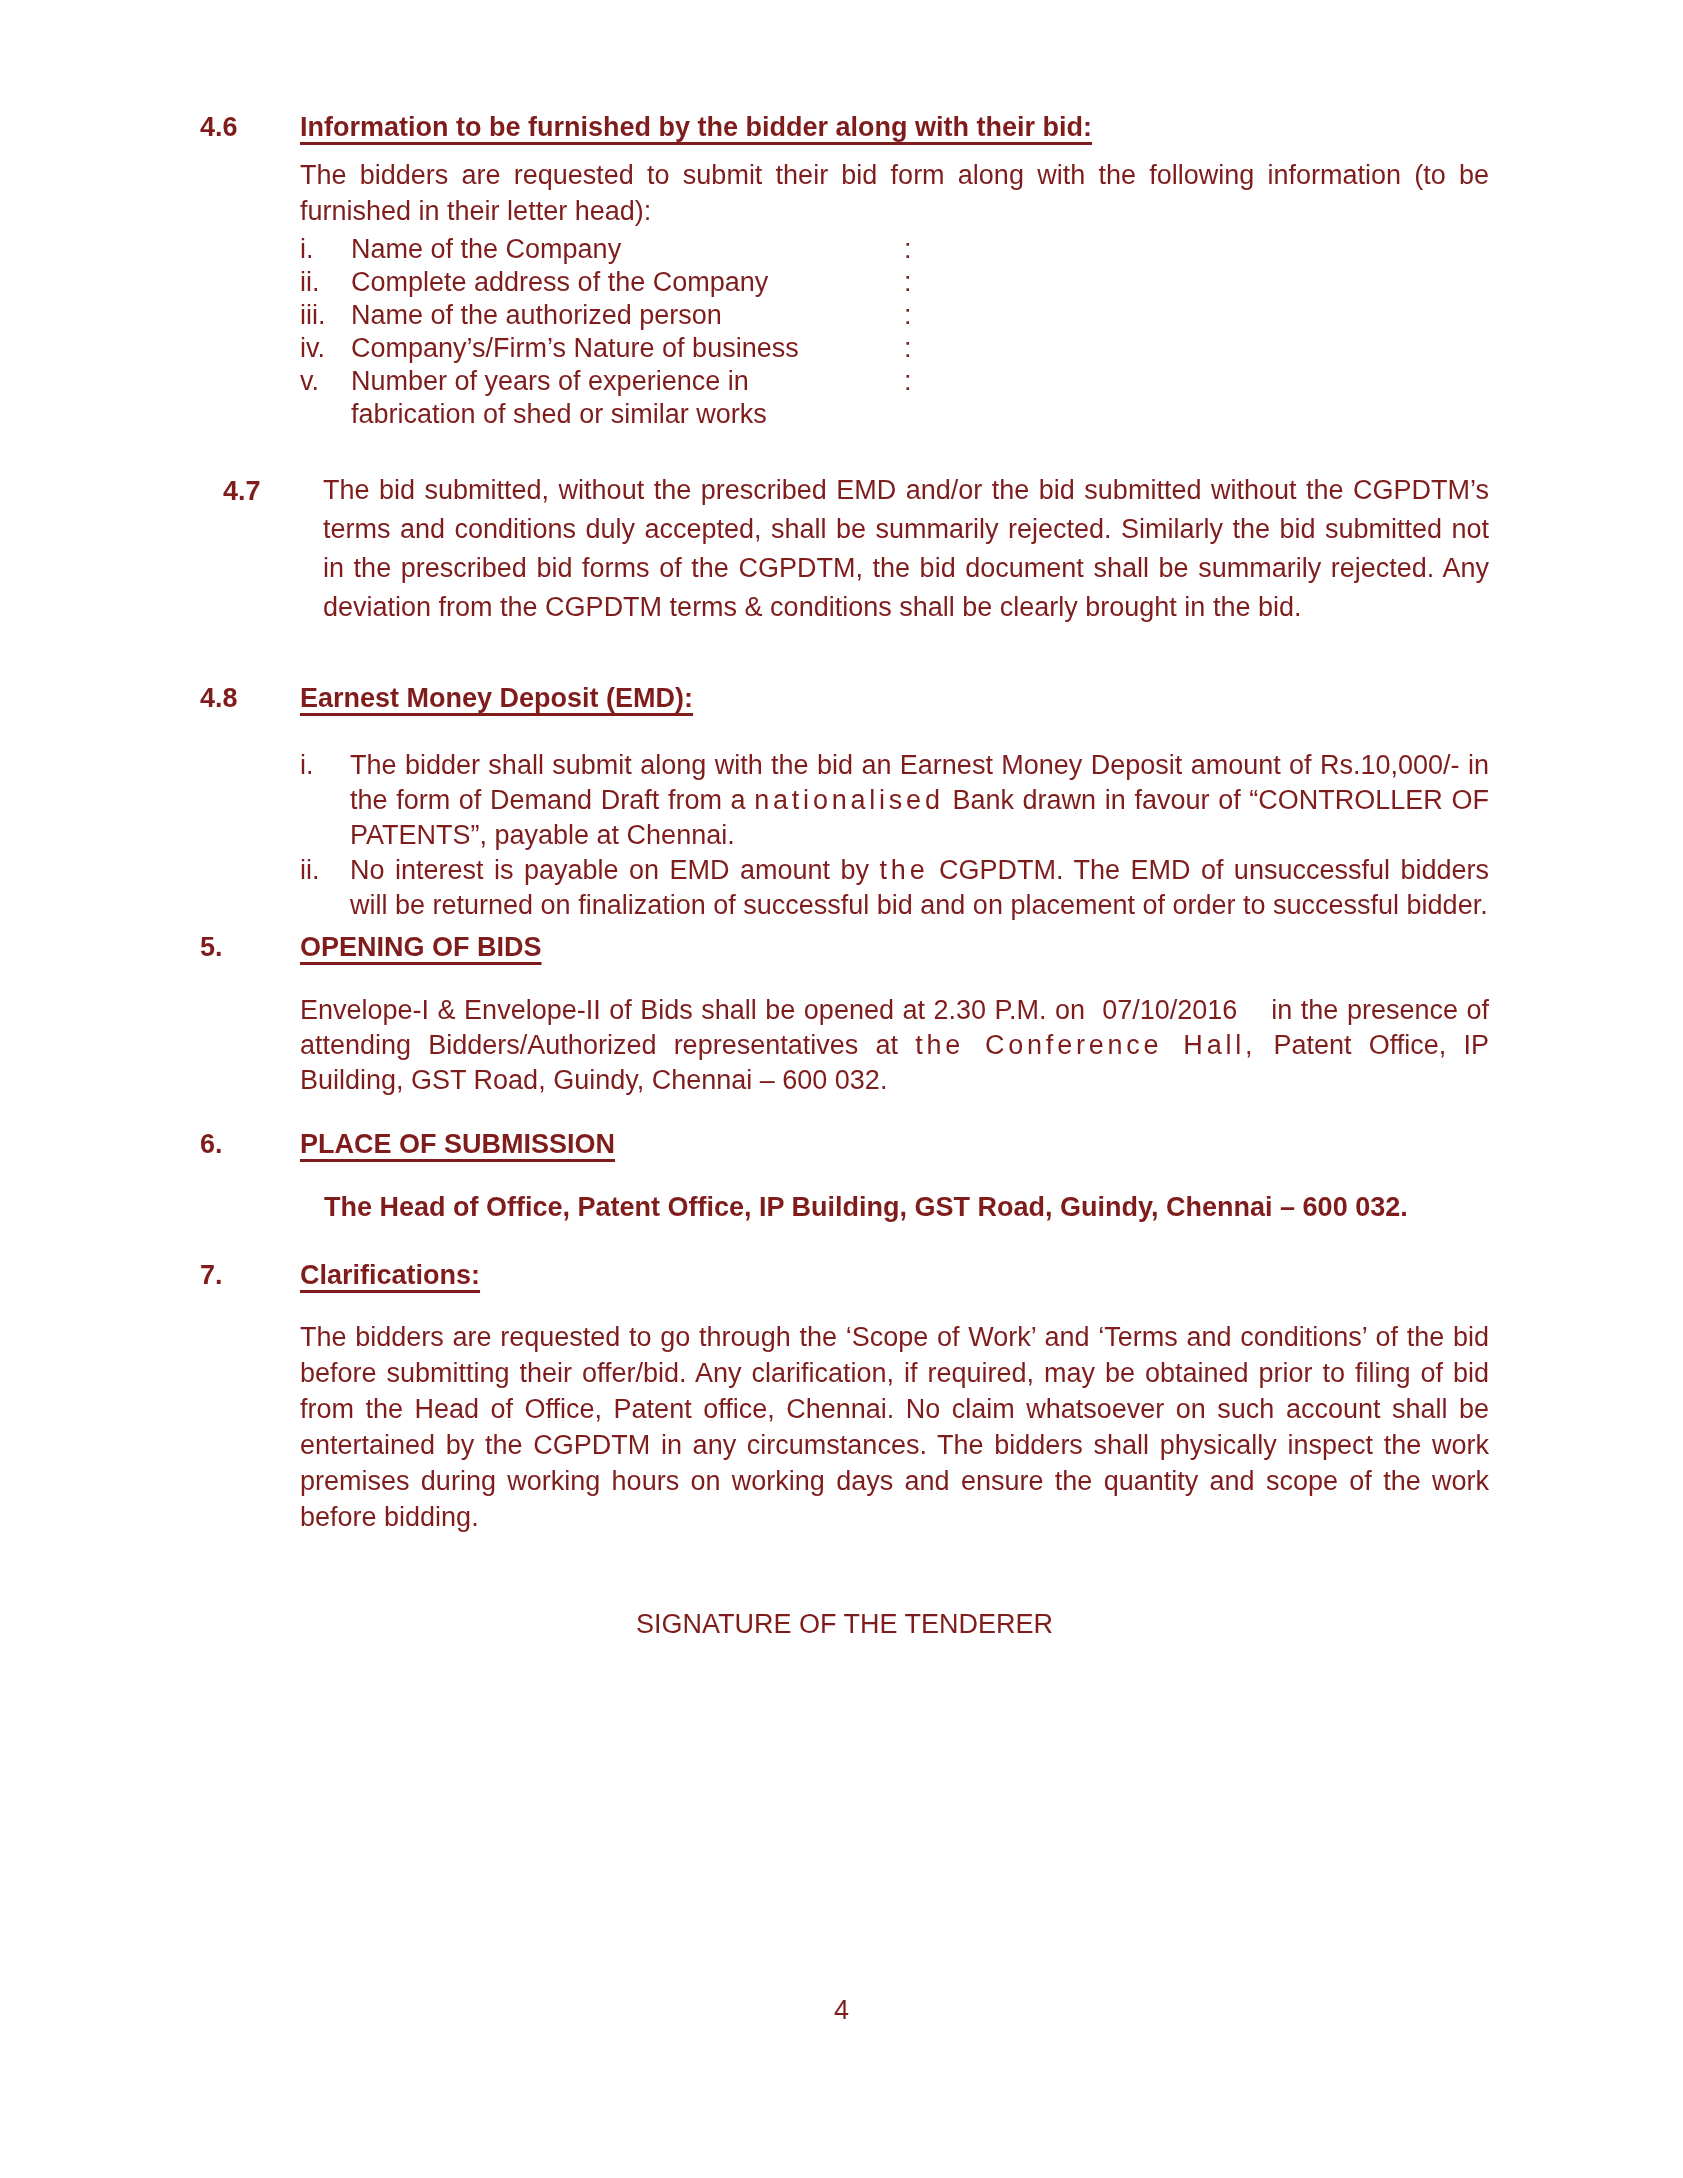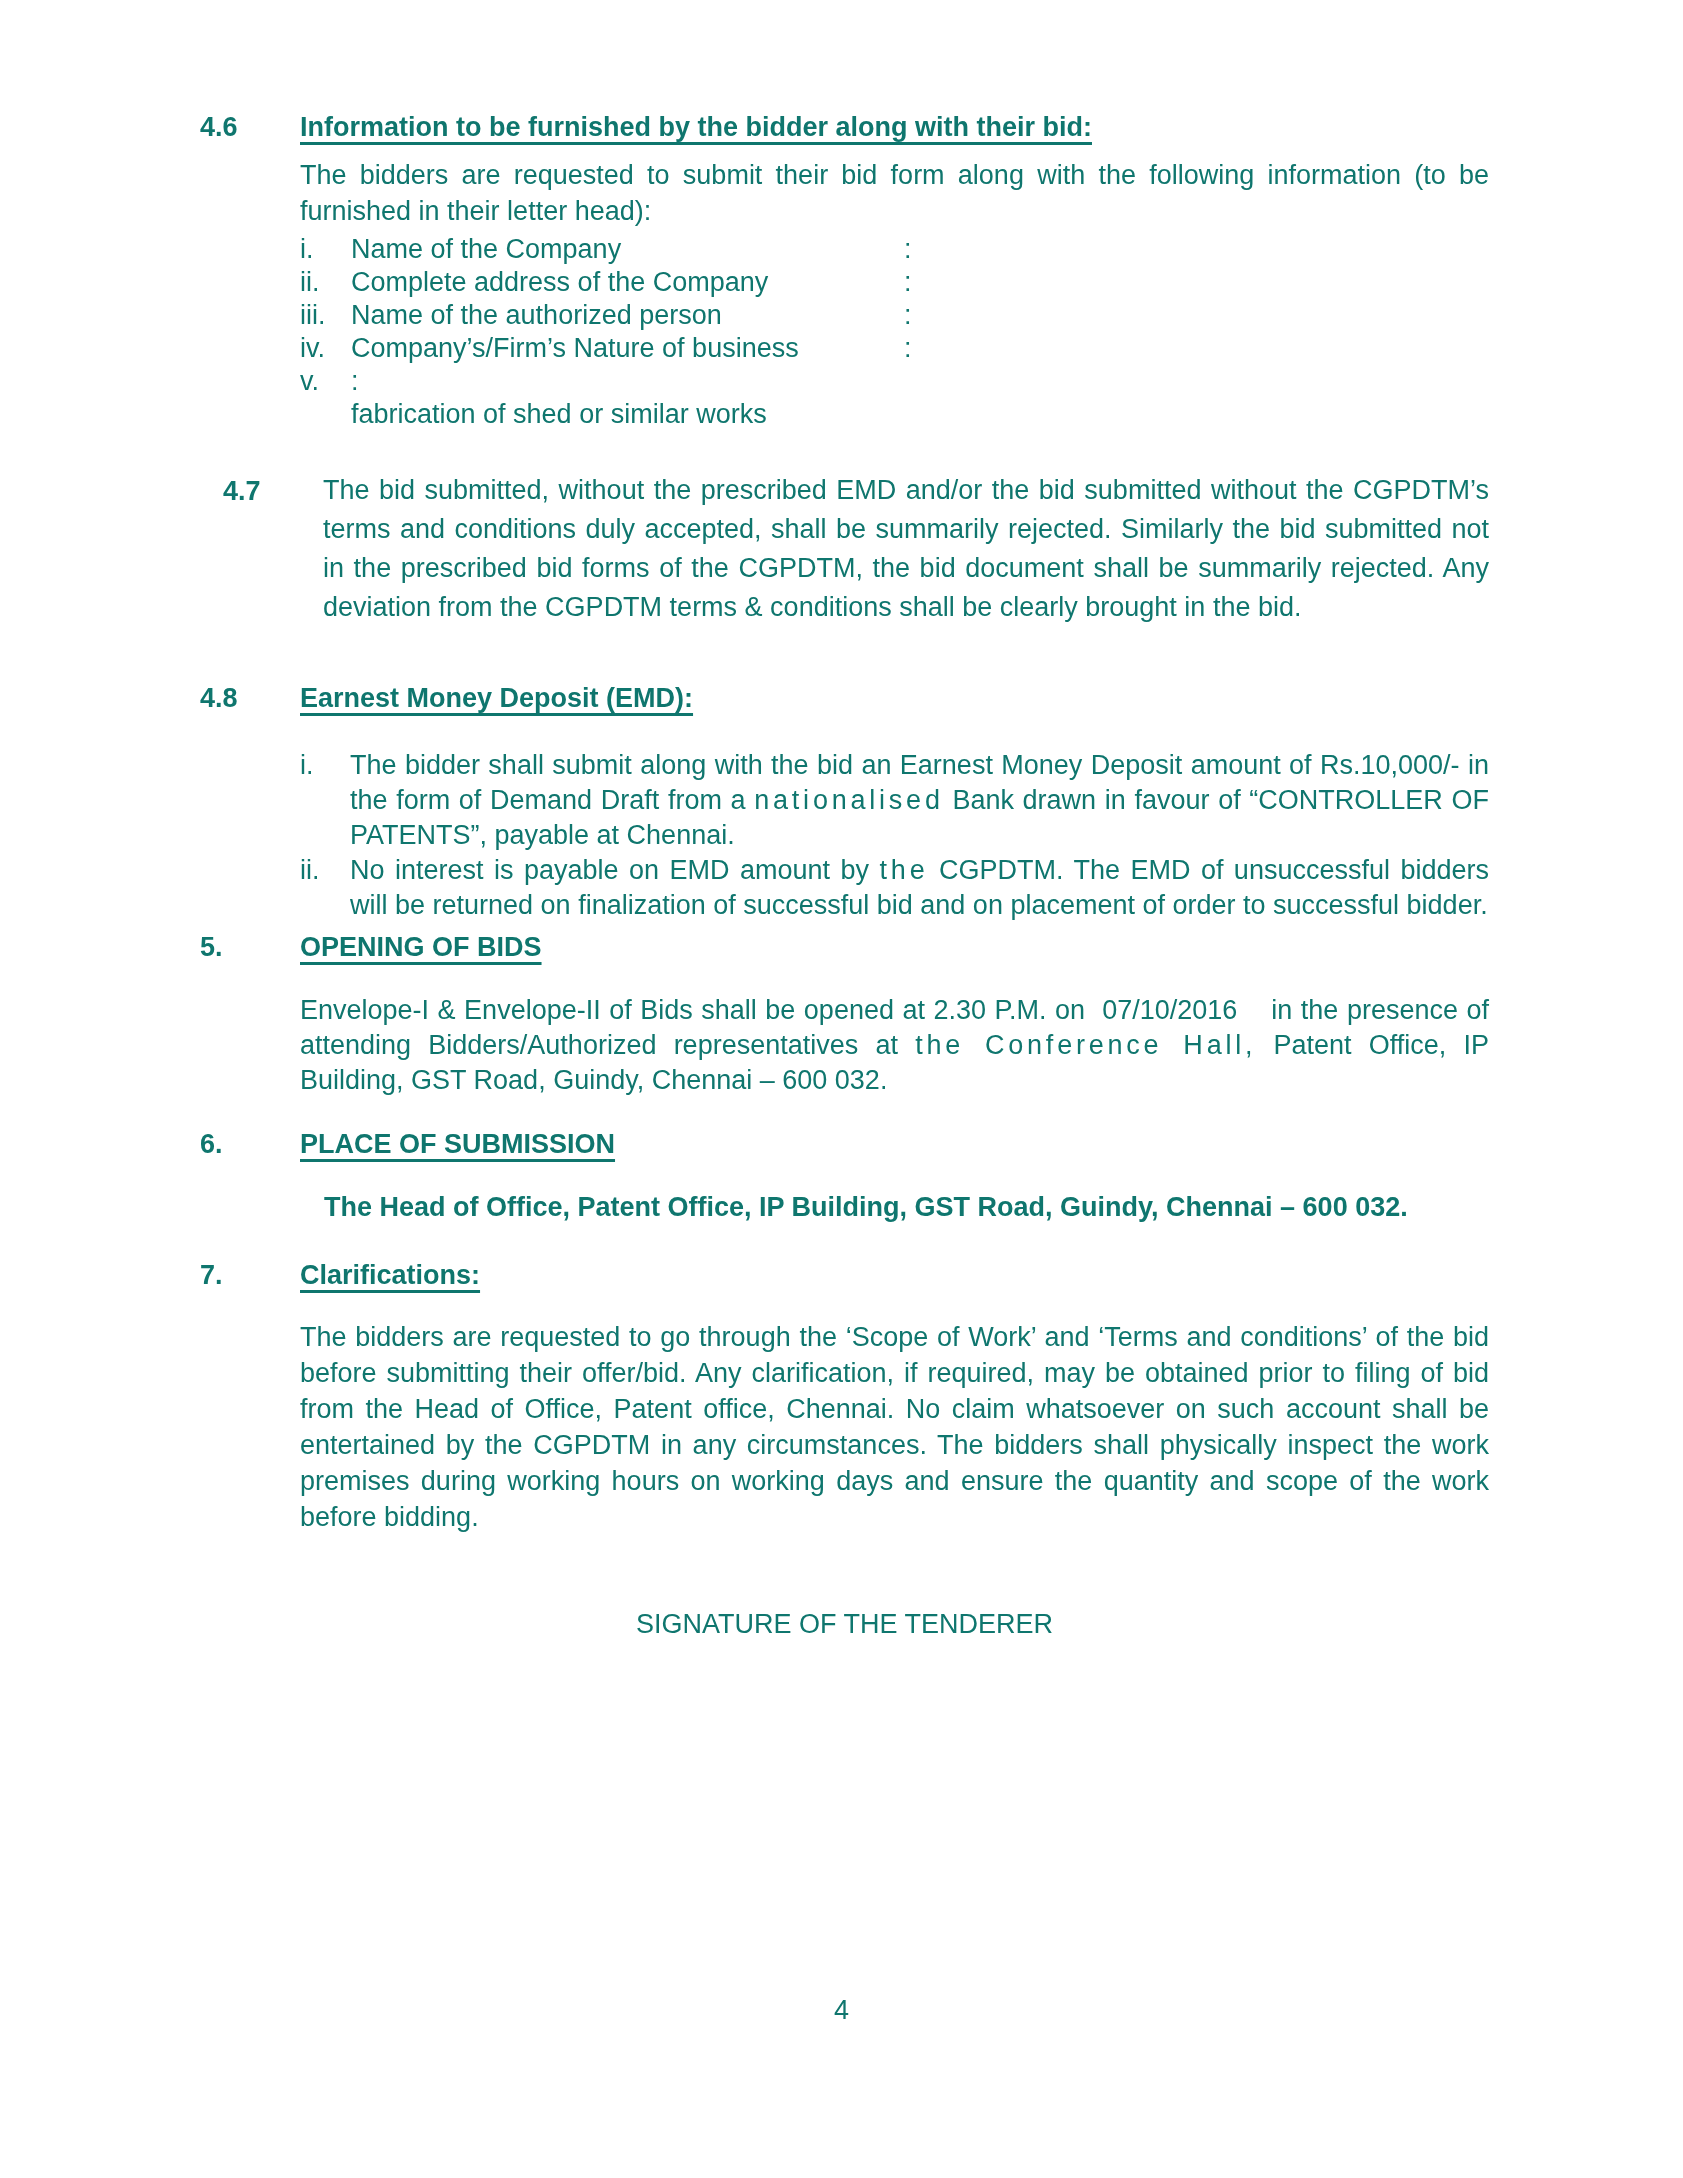--- a/index.html
+++ b/index.html
@@ -2,21 +2,21 @@
 <html><head>
 <meta charset="utf-8">
 <style>
   * { margin: 0; padding: 0; box-sizing: border-box; }
   html, body { background: #ffffff; }
   .page {
     position: relative;
     width: 1683px;
     height: 2178px;
     background: #ffffff;
-    color: #0f766e;
+    color: #7f1d1d;
     font-family: "Liberation Sans", "DejaVu Sans", sans-serif;
     font-size: 27px;
   }
   .content {
     position: absolute;
     left: 200px;
     top: 107px;
     width: 1289px;
   }
   .sec { display: flex; align-items: flex-start; }
@@ -84,20 +84,21 @@
             <span class="li-t">Name of the authorized person</span>
             <span class="li-c">:</span>
           </div>
           <div class="li">
             <span class="li-n">iv.</span>
             <span class="li-t">Company’s/Firm’s Nature of business</span>
             <span class="li-c">:</span>
           </div>
           <div class="li">
             <span class="li-n">v.</span>
+            <span class="li-t">Number of years of experience in</span>
             <span class="li-c">:</span>
           </div>
           <div class="li">
             <span class="li-n"></span>
             <span class="li-t">fabrication of shed or similar works</span>
           </div>
         </div>
       </div>
     </div>
 

